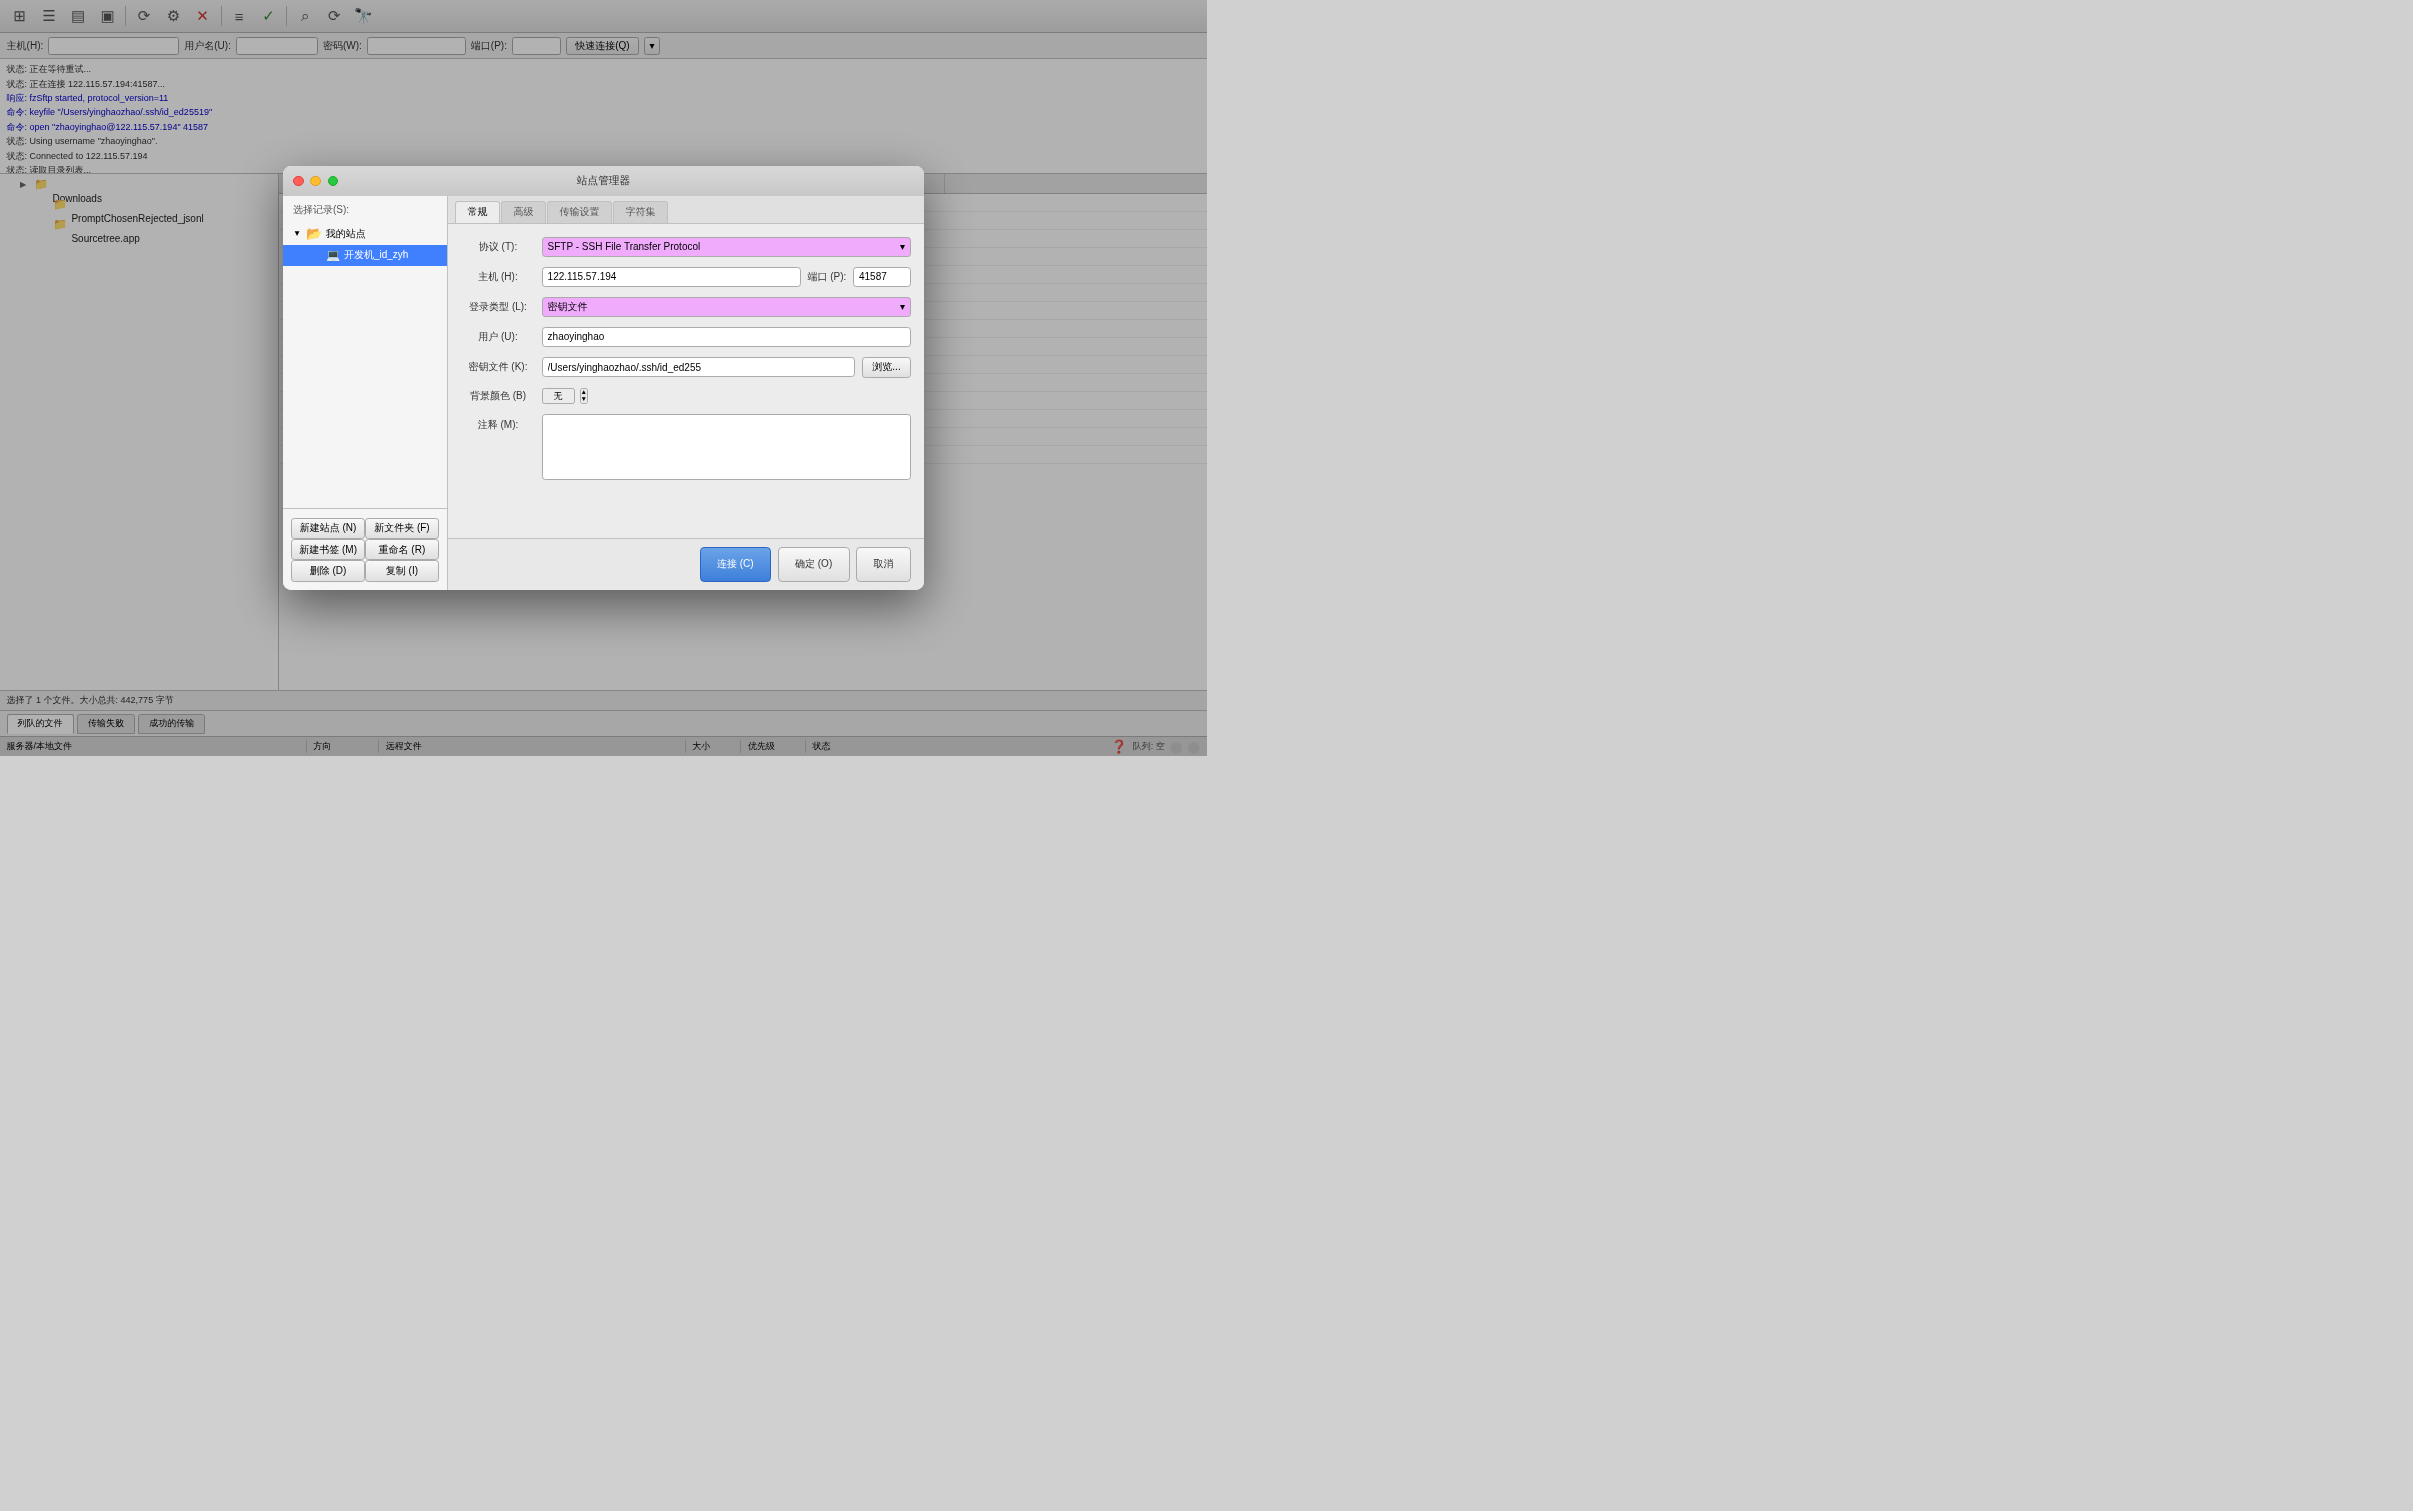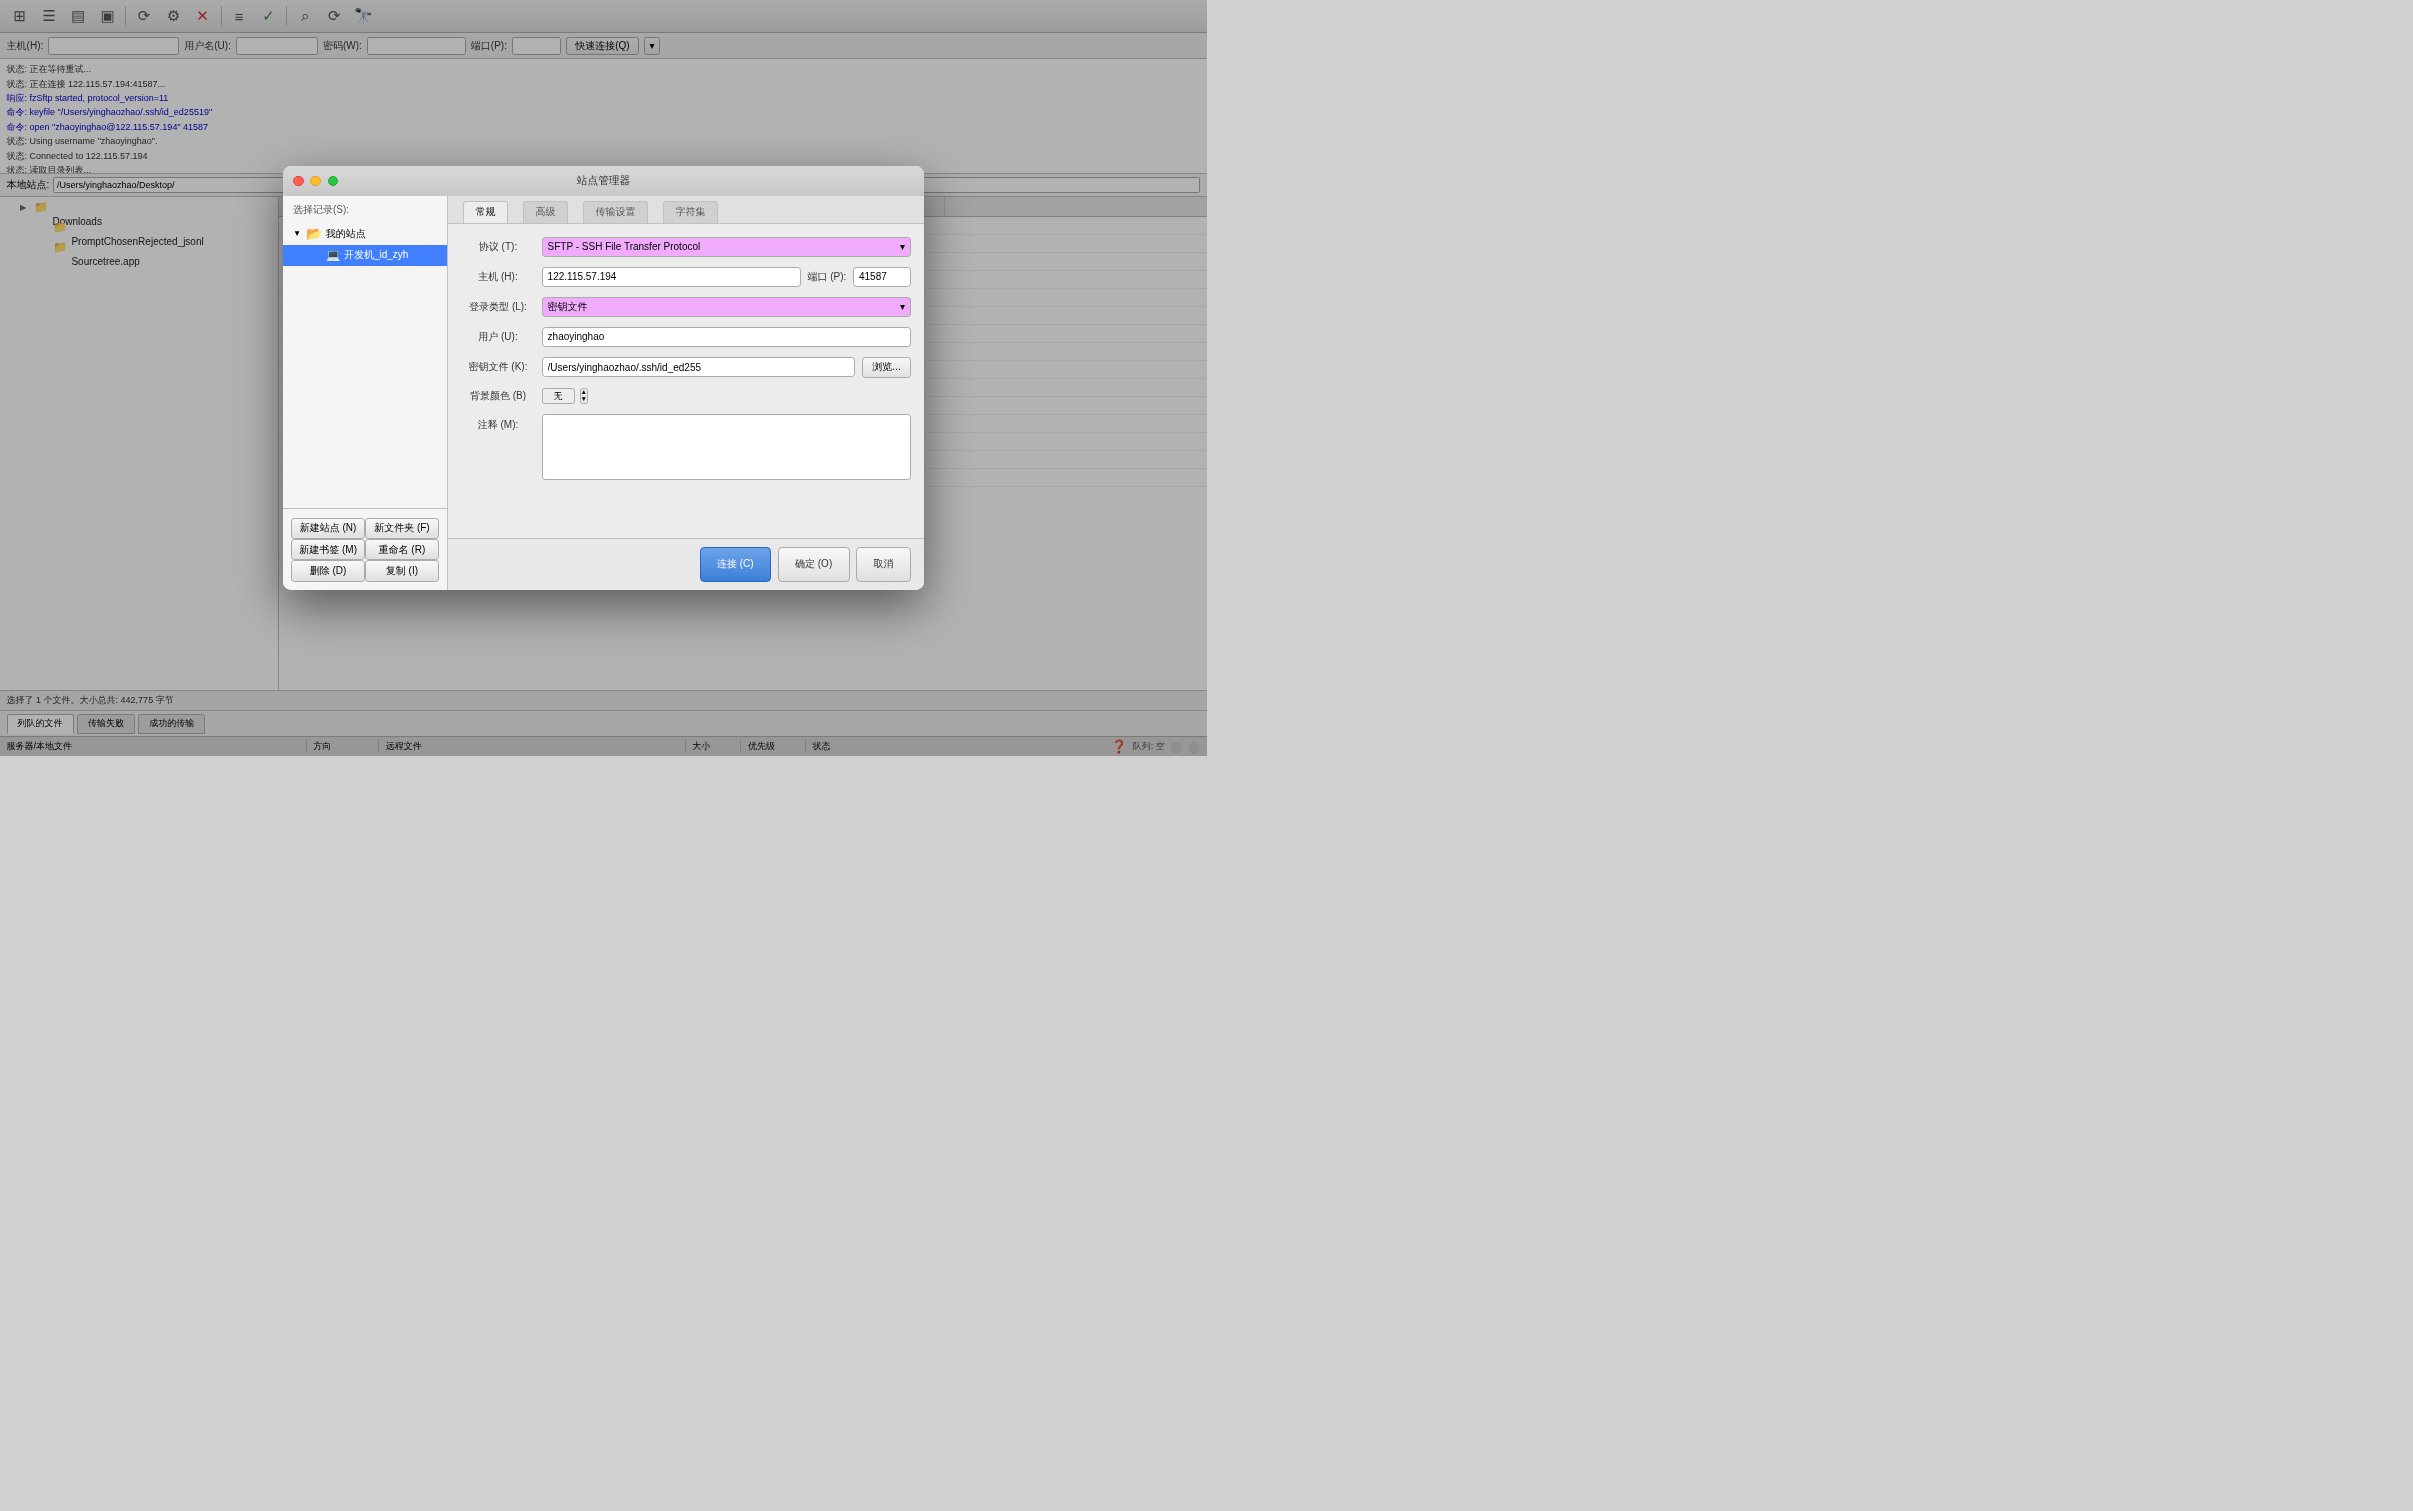--- a/index.html
+++ b/index.html
@@ -348,22 +348,22 @@
     .dialog-right {
       flex: 1;
       display: flex;
       flex-direction: column;
       padding: 0;
     }
     .dialog-tabs {
       display: flex;
       border-bottom: 0.8px solid #c0c0c0;
       background: #e0e0e0;
-      padding: 5px 15px 0;
-      gap: 15px;
+      padding: 5px 7px 0;
+      gap: 1px;
     }
     .dialog-tab {
       padding: 3.3px 11.5px;
       font-size: 10px;
       cursor: pointer;
       border: 0.8px solid #c0c0c0;
       border-bottom: none;
       border-radius: 3.3px 3.3px 0 0;
       background: #d0d0d0;
       color: #555;
@@ -567,24 +567,20 @@
     <div class="log-line">状态: 正在连接 122.115.57.194:41587...</div>
     <div class="log-line blue">响应: fzSftp started, protocol_version=11</div>
     <div class="log-line blue">命令: keyfile "/Users/yinghaozhao/.ssh/id_ed25519"</div>
     <div class="log-line blue">命令: open "zhaoyinghao@122.115.57.194" 41587</div>
     <div class="log-line">状态: Using username "zhaoyinghao".</div>
     <div class="log-line">状态: Connected to 122.115.57.194</div>
     <div class="log-line">状态: 读取目录列表...</div>
 
   </div>
 
-  <div class="path-bar">
-    <span>本地站点:</span>
-    <input class="path-input" type="text" value="/Users/yinghaozhao/Desktop/" style="">
-  </div>
 
   <div class="file-panels">
 
     <div class="file-tree">
       <div class="tree-item" style="padding-left: 20px;">
         <span class="tree-toggle">▶</span>
         <span class="tree-icon">📁</span>
         <span class="tree-label">Downloads</span>
       </div>
       <div class="tree-item" style="padding-left: 39px;">

